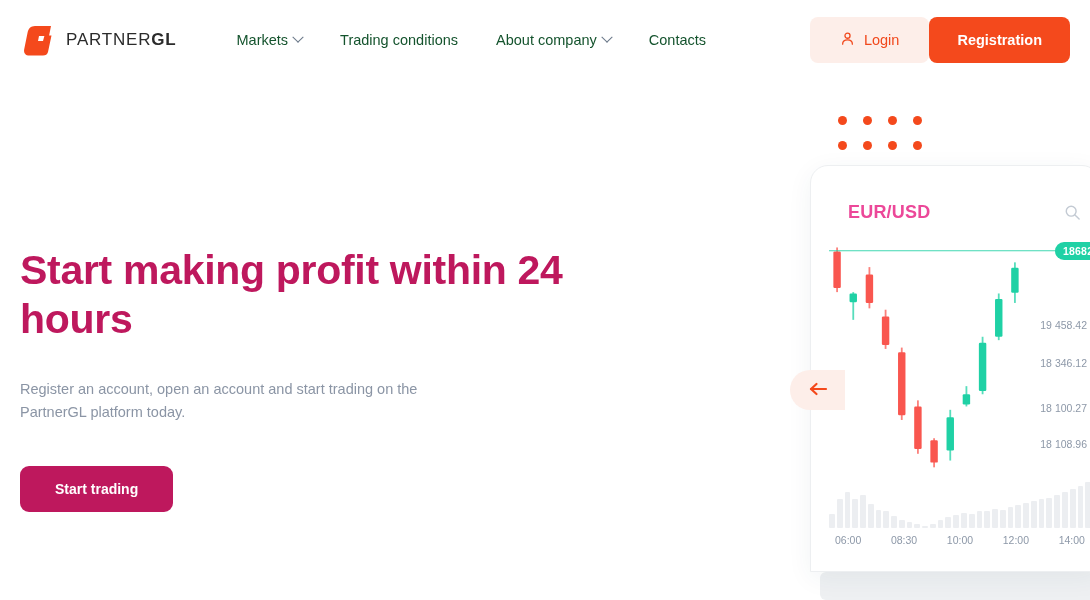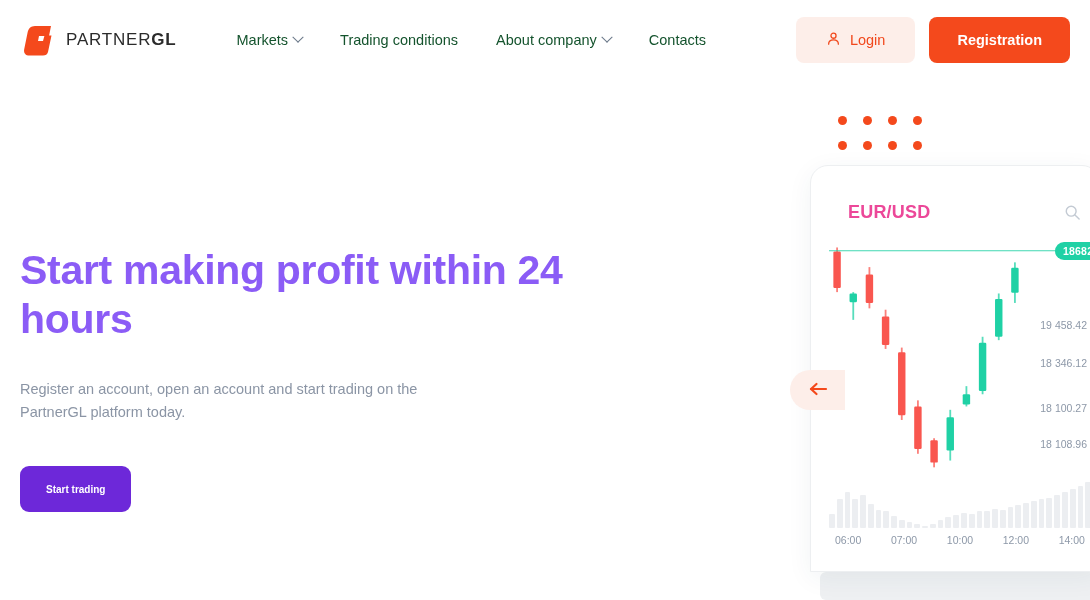--- a/index.html
+++ b/index.html
@@ -33,45 +33,45 @@
   .nav-item {
     font-size: 14.5px; color: #14532d; cursor: pointer;
     display: flex; align-items: center; gap: 6px; white-space: nowrap;
   }
   .chev {
     display: inline-block; width: 8px; height: 8px;
     border-right: 1.6px solid #6a7889; border-bottom: 1.6px solid #6a7889;
     transform: rotate(45deg) translate(-2px,-2px);
   }
 
-  .auth { position: absolute; right: 20px; top: 17px; display: flex; gap: 14px; align-items: center; }
+  .auth { position: absolute; right: 20px; top: 17px; display: flex; gap: 0; align-items: center; }
   .btn-login {
     background: #fdeee9; color: #f1481c; border: none; border-radius: 8px;
     height: 46px; padding: 0 30px; font-size: 14.5px; font-family: inherit;
     display: flex; align-items: center; gap: 9px; cursor: pointer;
   }
   .btn-reg {
     background: #f4491c; color: #fff; border: none; border-radius: 8px;
     height: 46px; padding: 0 28px; font-size: 14.5px; font-weight: 700;
     font-family: inherit; cursor: pointer;
   }
 
   
   .hero { position: absolute; left: 20px; top: 246px; width: 620px; }
   .hero h1 {
-    font-size: 41px; line-height: 49px; font-weight: 700; color: #8b5cf6;
+    font-size: 41px; line-height: 49px; font-weight: 700; color: #be185d;
     letter-spacing: -0.3px; max-width: 600px;
   }
   .hero p {
     margin-top: 34px; font-size: 14.5px; line-height: 23px; color: #8b95a5;
     max-width: 400px;
   }
   .btn-start {
-    margin-top: 42px; background: #6d28d9; color: #fff; border: none;
-    border-radius: 9px; height: 46px; padding: 0 26px; font-size: 10px;
+    margin-top: 42px; background: #be185d; color: #fff; border: none;
+    border-radius: 9px; height: 46px; padding: 0 35px; font-size: 14px;
     font-weight: 700; font-family: inherit; cursor: pointer;
   }
 
   
   .visual { position: absolute; left: 790px; top: 0; width: 300px; height: 600px; }
 
   .dots { position: absolute; left: 48px; top: 116px; display: grid;
           grid-template-columns: repeat(4, 25px); grid-template-rows: repeat(2, 25px); }
   .dots i { width: 9px; height: 9px; border-radius: 50%; background: #f4491c; display:block; }
 
@@ -269,21 +269,21 @@
           <i style="height: 30.36px; background: rgb(236, 238, 241);"></i>
           <i style="height: 33.12px; background: rgb(236, 238, 241);"></i>
           <i style="height: 35.88px; background: rgb(236, 238, 241);"></i>
           <i style="height: 38.64px; background: rgb(236, 238, 241);"></i>
           <i style="height: 42.32px; background: rgb(236, 238, 241);"></i>
           <i style="height: 46px; background: rgb(236, 238, 241);"></i>
         </div>
 
       <div class="time-axis">
           <span>06:00</span>
-          <span>07:00</span>
+          <span>08:30</span>
           <span>10:00</span>
           <span>12:00</span>
           <span>14:00</span>
         </div>
     </div>
 
     <button class="arrow-btn">
       <span>
         <svg width="20" height="14" viewBox="0 0 20 14" fill="none" stroke="#f4491c" stroke-width="2.2" stroke-linecap="round" stroke-linejoin="round">
           <path d="M18 7 H3"></path>

